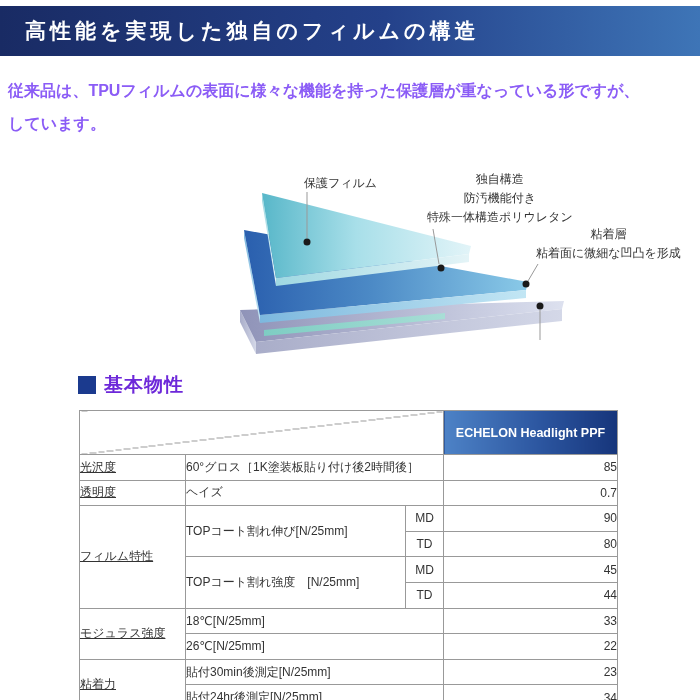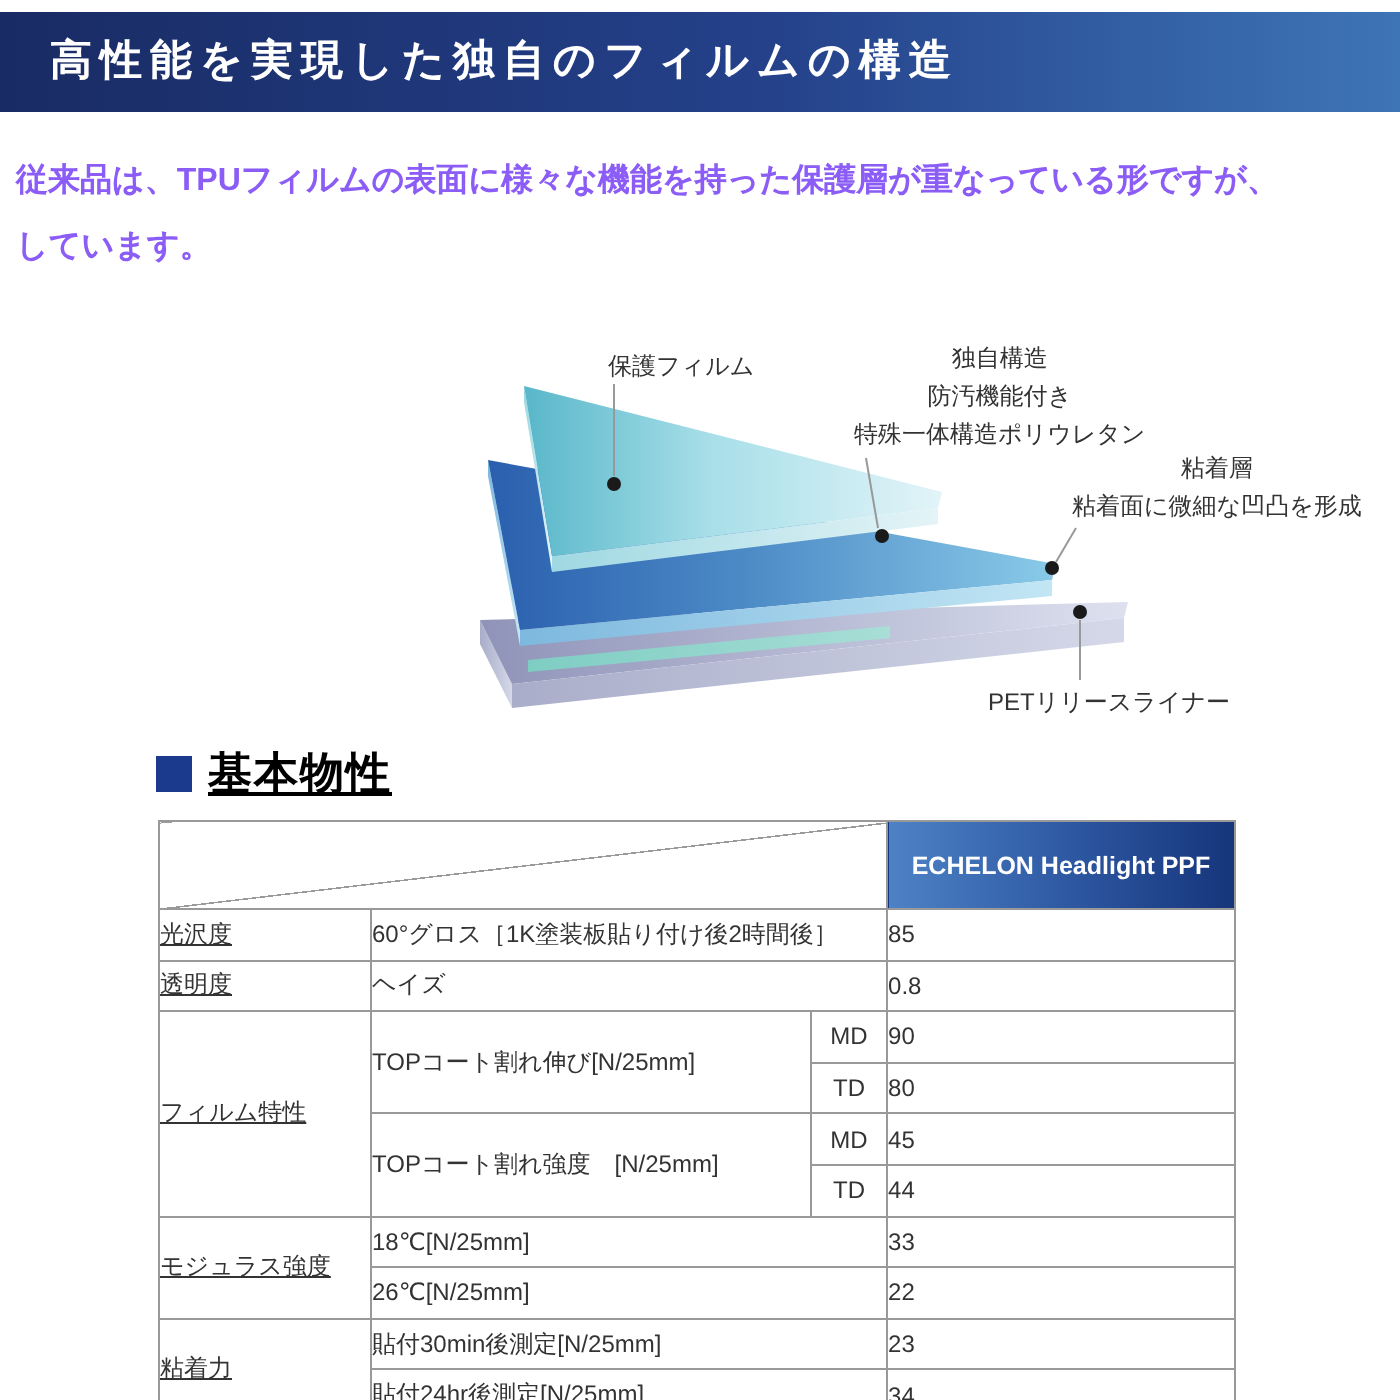--- a/index.html
+++ b/index.html
@@ -23,41 +23,41 @@
   .diagram{position:absolute;left:230px;top:170px;width:470px;height:202px;text-align:center;}
   .diagram svg{position:absolute;left:0;top:0;}
   .dlabel{position:absolute;font-size:12px;line-height:19px;color:#333;white-space:nowrap;}
   .dlabel-protect{left:74px;top:4px;}
   .dlabel-unique{left:197px;top:0px;}
   .dlabel-adhesive{left:306px;top:55px;}
   .dlabel-liner{left:264px;top:172px;}
   
   .section-title{position:absolute;left:78px;top:372px;display:flex;align-items:center;}
   .section-title .sq{width:18px;height:18px;background:#1b3a8e;margin-right:8px;}
-  .section-title .txt{font-size:22px;font-weight:bold;color:#000000;letter-spacing:1px;text-decoration:underline;}
+  .section-title .txt{font-size:19px;font-weight:bold;color:#6d28d9;letter-spacing:1px;}
   
   .spec-table{
     position:absolute;left:79px;top:410px;width:538px;
     border-collapse:collapse;table-layout:fixed;font-size:12px;color:#333;
   }
   .spec-table td{border:1px solid #999;padding:0;overflow:hidden;}
   .spec-table tr{height:25.6px;}
   .spec-table tr.hrow{height:44px;}
   .cell-diag{
     background:linear-gradient(to bottom right,
       transparent 49.55%, #9a9a9a 49.55%, #9a9a9a 50.45%, transparent 50.45%);
   }
   .cell-product{
     background:linear-gradient(to right,#4d82c6 0%,#2c56a0 55%,#16357b 100%);
     color:#fff;font-weight:bold;font-size:12.5px;text-align:center;
   }
   .cell-cat{padding-left:14px;text-align:left;text-decoration:underline;}
   .cell-test{padding-left:14px;text-align:left;}
   .cell-dir{text-align:center;}
-  .cell-val{text-align:left;}
+  .cell-val{text-align:right;}
 </style>
 </head>
 <body>
 
 <div class="header-bar">
   <div class="title">高性能を実現した独自のフィルムの構造</div>
 </div>
 
 <div class="intro">
   <div class="line">従来品は、TPUフィルムの表面に様々な機能を持った保護層が重なっている形ですが、</div>
@@ -137,21 +137,20 @@
   <div class="dlabel dlabel-protect">保護フィルム</div>
   <div class="dlabel dlabel-adhesive">
     <div>粘着層</div>
     <div>粘着面に微細な凹凸を形成</div>
   </div>
   <div class="dlabel dlabel-unique">
     <div>独自構造</div>
     <div>防汚機能付き</div>
     <div>特殊一体構造ポリウレタン</div>
   </div>
-  <div class="dlabel dlabel-liner">PETリリースライナー</div>
 </div>
 
 <div class="section-title">
   <span class="sq"></span>
   <span class="txt">基本物性</span>
 </div>
 
 <table class="spec-table">
   <colgroup>
       <col style="width:106px">
@@ -165,21 +164,21 @@
     <td class="cell-product">ECHELON Headlight PPF</td>
   </tr>
   <tr>
     <td class="cell-cat">光沢度</td>
     <td class="cell-test" colspan="2">60°グロス［1K塗装板貼り付け後2時間後］</td>
     <td class="cell-val">85</td>
   </tr>
   <tr>
     <td class="cell-cat">透明度</td>
     <td class="cell-test" colspan="2">ヘイズ</td>
-    <td class="cell-val">0.8</td>
+    <td class="cell-val">0.7</td>
   </tr>
   <tr>
     <td class="cell-cat" rowspan="4">フィルム特性</td>
     <td class="cell-test" rowspan="2">TOPコート割れ伸び[N/25mm]</td>
     <td class="cell-dir">MD</td>
     <td class="cell-val">90</td>
   </tr>
   <tr>
     <td class="cell-dir">TD</td>
     <td class="cell-val">80</td>

